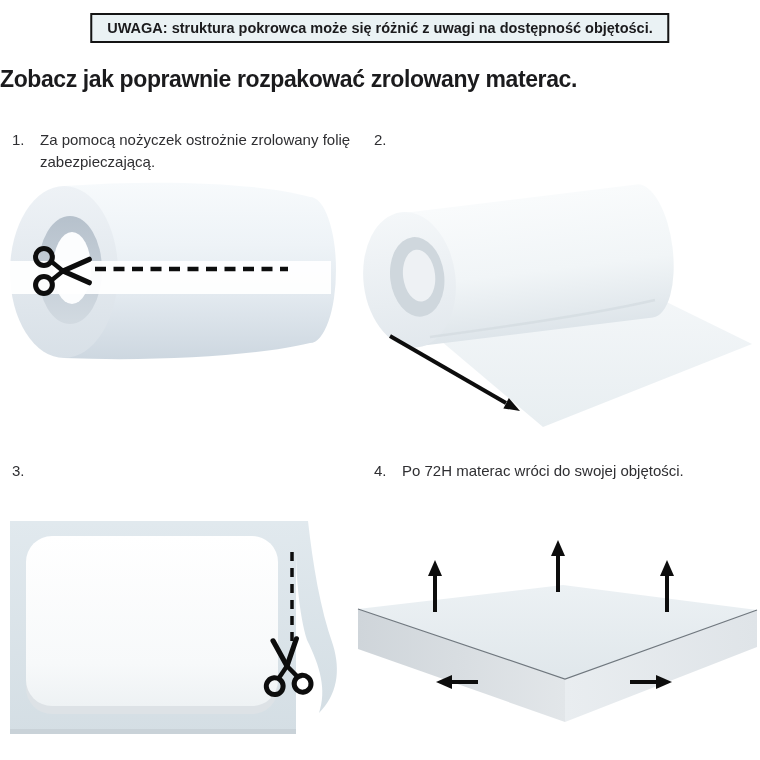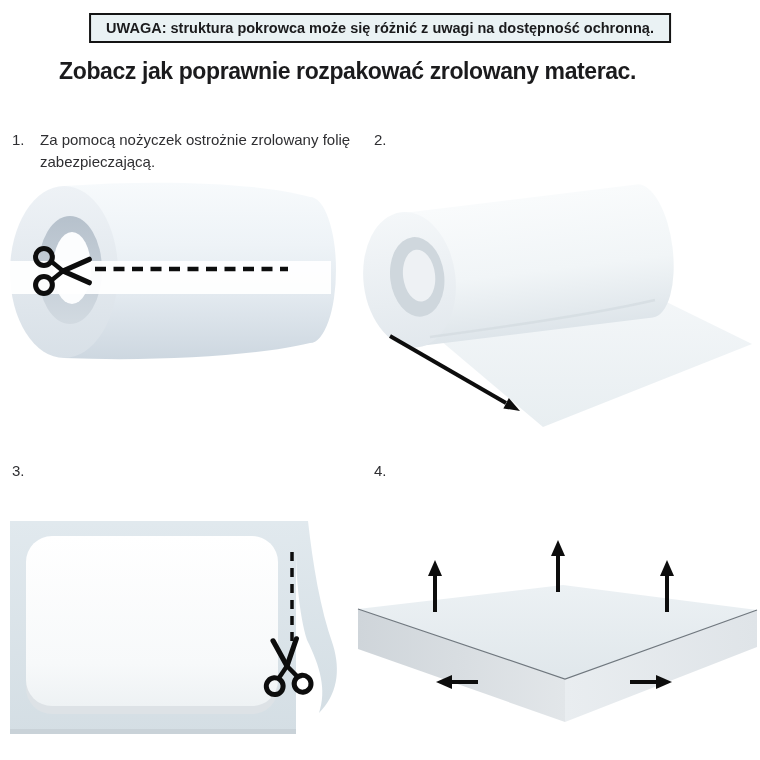--- a/index.html
+++ b/index.html
@@ -8,21 +8,21 @@
     font-family:"Liberation Sans","DejaVu Sans",sans-serif;
   }
   .banner{
     position:absolute;top:13px;left:50%;transform:translateX(-50%);
     background:var(--banner-bg,#eaf2f4);
     border:2px solid var(--banner-border,#141414);
     padding:5px 15px;white-space:nowrap;
     font-size:14.5px;font-weight:bold;color:var(--heading,#1b1b1d);
   }
   .heading{
-    position:absolute;top:58px;left:0;width:636px;margin:0;text-align:right;
+    position:absolute;top:66px;left:0;width:636px;margin:0;text-align:left;
     font-size:23px;font-weight:bold;letter-spacing:-0.4px;
     color:var(--heading,#1b1b1d);
   }
   .step{
     position:absolute;display:flex;font-size:15px;line-height:22px;
     color:var(--text,#2f2f32);
   }
   .step .num{width:28px;flex:none;}
   .step-1{left:12px;top:129px;width:345px;}
   .step-2{left:374px;top:129px;width:382px;}
@@ -33,37 +33,38 @@
   #illu2{left:355px;top:165px;width:405px;height:265px;}
   #illu3{left:0;top:505px;width:355px;height:245px;}
   #illu4{left:355px;top:530px;width:405px;height:210px;}
 </style>
 </head>
 <body>
 
 <div class="page">
 
   <div class="banner">
-    <span>UWAGA: struktura pokrowca może się różnić z uwagi na dostępność ochronną.</span>
+    <span>UWAGA: struktura pokrowca może się różnić z uwagi na dostępność objętości.</span>
   </div>
 
   <h1 class="heading">Zobacz jak poprawnie rozpakować zrolowany materac.</h1>
 
   <div class="step step-1">
     <span class="num">1.</span>
     <span class="txt">Za pomocą nożyczek ostrożnie zrolowany folię zabezpieczającą.</span>
   </div>
   <div class="step step-2">
     <span class="num">2.</span>
   </div>
   <div class="step step-3">
     <span class="num">3.</span>
   </div>
   <div class="step step-4">
     <span class="num">4.</span>
+    <span class="txt">Po 72H materac wróci do swojej objętości.</span>
   </div>
 
   <svg id="illu1" class="illu" viewBox="0 178 340 190">
     <defs>
       <linearGradient id="gBody1" x1="0" y1="0" x2="0" y2="1">
         <stop offset="0" stop-color="#f7fafc"></stop>
           <stop offset="0.35" stop-color="#eef3f7"></stop>
         <stop offset="0.65" stop-color="#e2e9ef"></stop>
           <stop offset="1" stop-color="#cdd7e0"></stop>
       </linearGradient>

